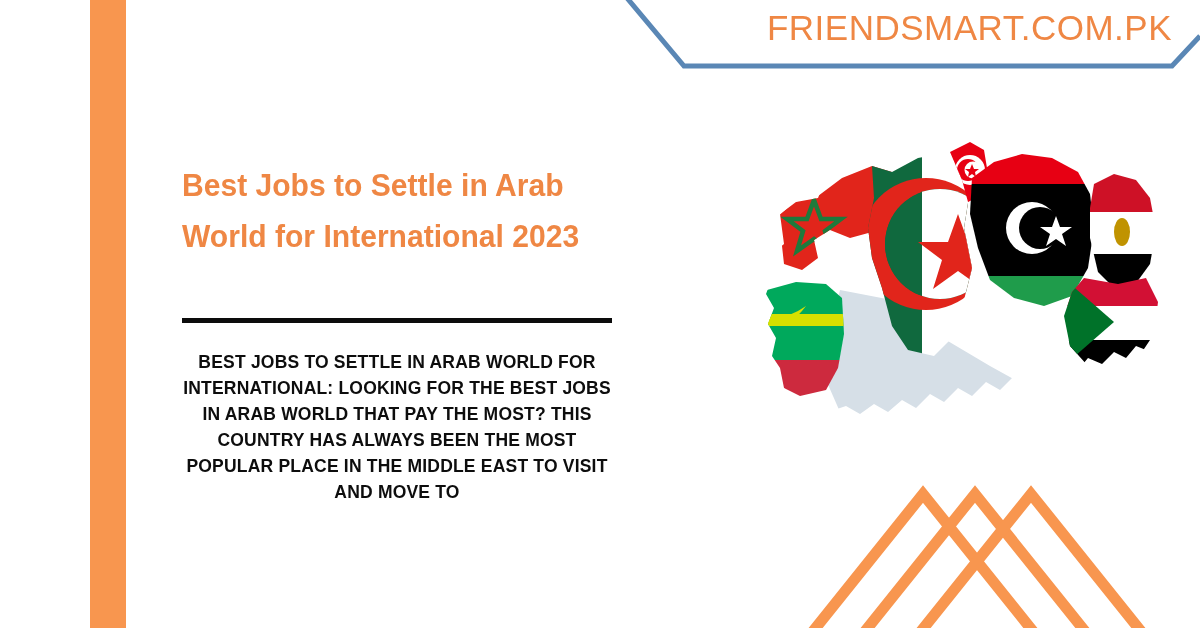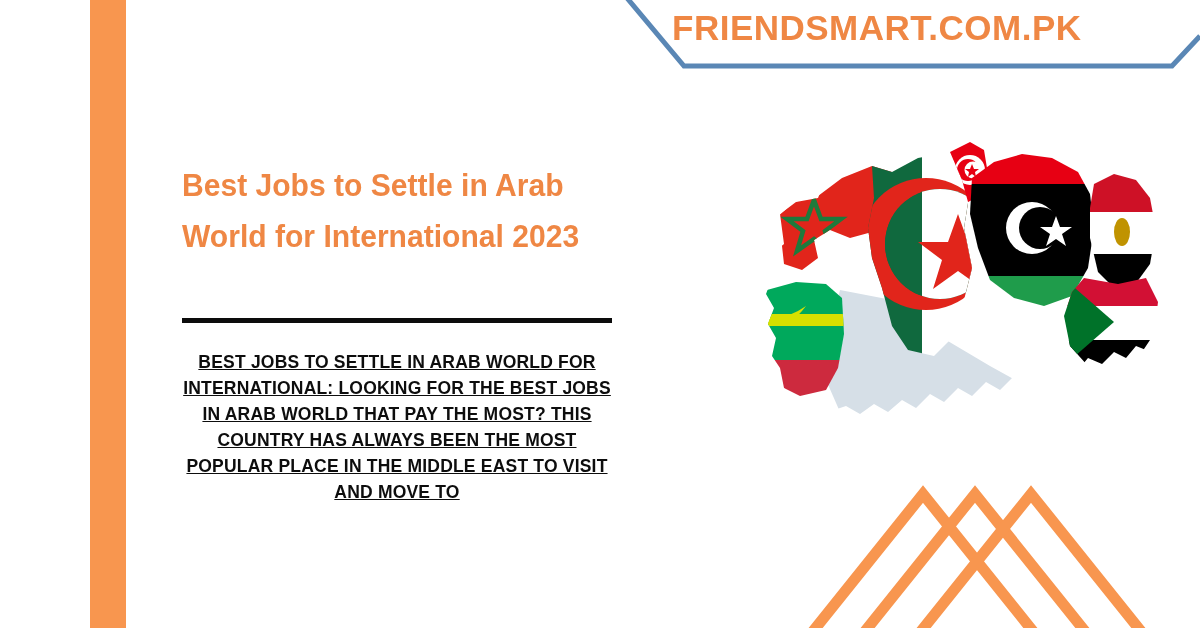--- a/index.html
+++ b/index.html
@@ -40,24 +40,24 @@
     position: absolute;
     left: 0;
     top: 0;
     display: block;
   }
   .brand-text {
     position: absolute;
     left: 72px;
     top: 8px;
     width: 500px;
-    text-align: left;
+    text-align: right;
     font-family: "Liberation Sans", sans-serif;
     font-size: 35px;
-    font-weight: bold;
+    font-weight: normal;
     letter-spacing: 0.5px;
     color: #EF8744;
     white-space: nowrap;
   }
 
   
   .content {
     position: absolute;
     left: 182px;
     top: 160px;
@@ -85,21 +85,20 @@
     margin-top: 26px;
     width: 430px;
     font-family: "Liberation Sans", sans-serif;
     font-weight: bold;
     font-size: 17.5px;
     line-height: 26px;
     letter-spacing: 0.2px;
     color: #0d0d0d;
     text-align: center;
     text-transform: uppercase;
-    text-decoration: underline;
   }
 
   
   .map-art {
     position: absolute;
     left: 722px;
     top: 118px;
     width: 470px;
     height: 352px;
   }

